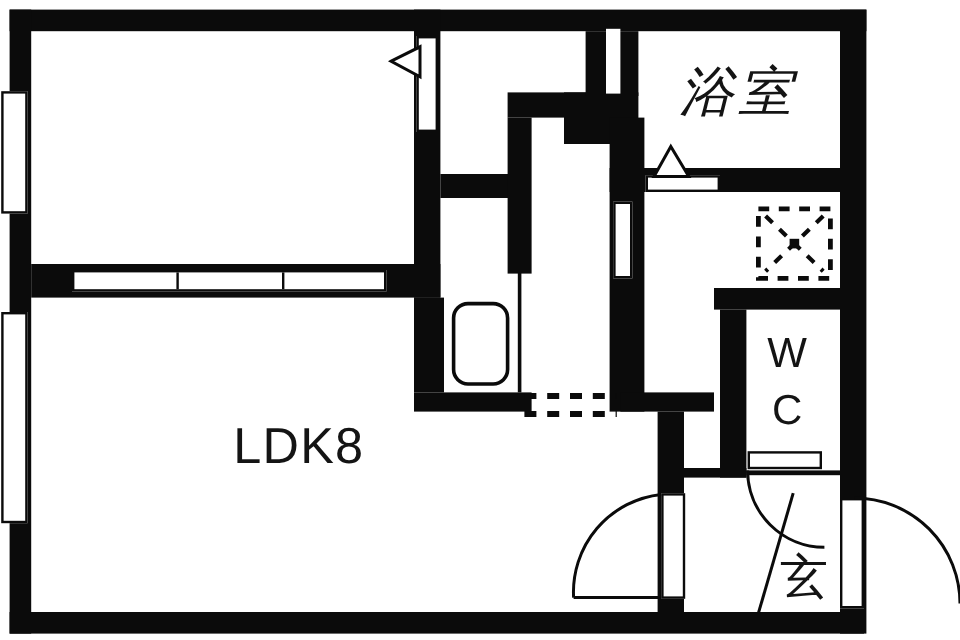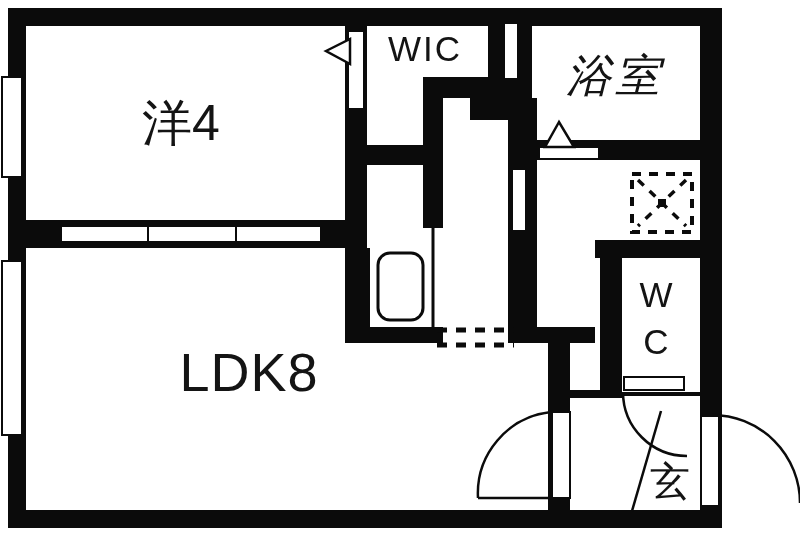--- a/index.html
+++ b/index.html
@@ -24,21 +24,21 @@
     white-space:nowrap;
     line-height:1.05;
     text-align:center;
   }
   .lbl-yo4{left:181px;top:123px;font-size:50px;}
   .lbl-wic{left:425px;top:49px;font-size:35px;letter-spacing:2px;}
   .lbl-bath{left:615px;top:76px;font-size:45px;letter-spacing:4px;font-style:italic;}
   .lbl-ut{left:576px;top:206px;font-size:40px;}
   .lbl-wc{left:656px;top:318px;font-size:35px;line-height:47px;}
   .lbl-wc span{display:block;}
-  .lbl-ldk{left:249px;top:372px;font-size:54px;letter-spacing:1px;}
+  .lbl-ldk{left:249px;top:372px;font-size:42px;letter-spacing:1px;}
   .lbl-gen{left:670px;top:481px;font-size:40px;}
 </style>
 </head>
 <body>
 
 <div id="plan">
 
   <div class="wall" style="left:8px;top:8px;width:714px;height:18px;"></div>
   <div class="wall" style="left:8px;top:8px;width:18px;height:520px;"></div>
   <div class="wall" style="left:8px;top:510px;width:712px;height:18px;"></div>
@@ -95,22 +95,20 @@
     <g>
       <rect x="632" y="174" width="60" height="58" fill="none" stroke="#0b0b0b" stroke-width="4" stroke-dasharray="9 8"></rect>
       <line x1="638" y1="180" x2="686" y2="226" stroke="#0b0b0b" stroke-width="3.5" stroke-dasharray="8 8"></line>
       <line x1="686" y1="180" x2="638" y2="226" stroke="#0b0b0b" stroke-width="3.5" stroke-dasharray="8 8"></line>
       <rect x="658" y="199" width="8" height="8" fill="#0b0b0b"></rect>
     </g>
 
     <line x1="661" y1="411" x2="632" y2="511" stroke="#0b0b0b" stroke-width="2.5"></line>
   </svg>
 
-  <div class="room-label lbl-yo4">洋4</div>
-  <div class="room-label lbl-wic">WIC</div>
   <div class="room-label lbl-bath">浴室</div>
   <div class="room-label lbl-wc">
     <span>W</span>
     <span>C</span>
   </div>
   <div class="room-label lbl-ldk">LDK8</div>
   <div class="room-label lbl-gen">玄</div>
 
 </div>
 

